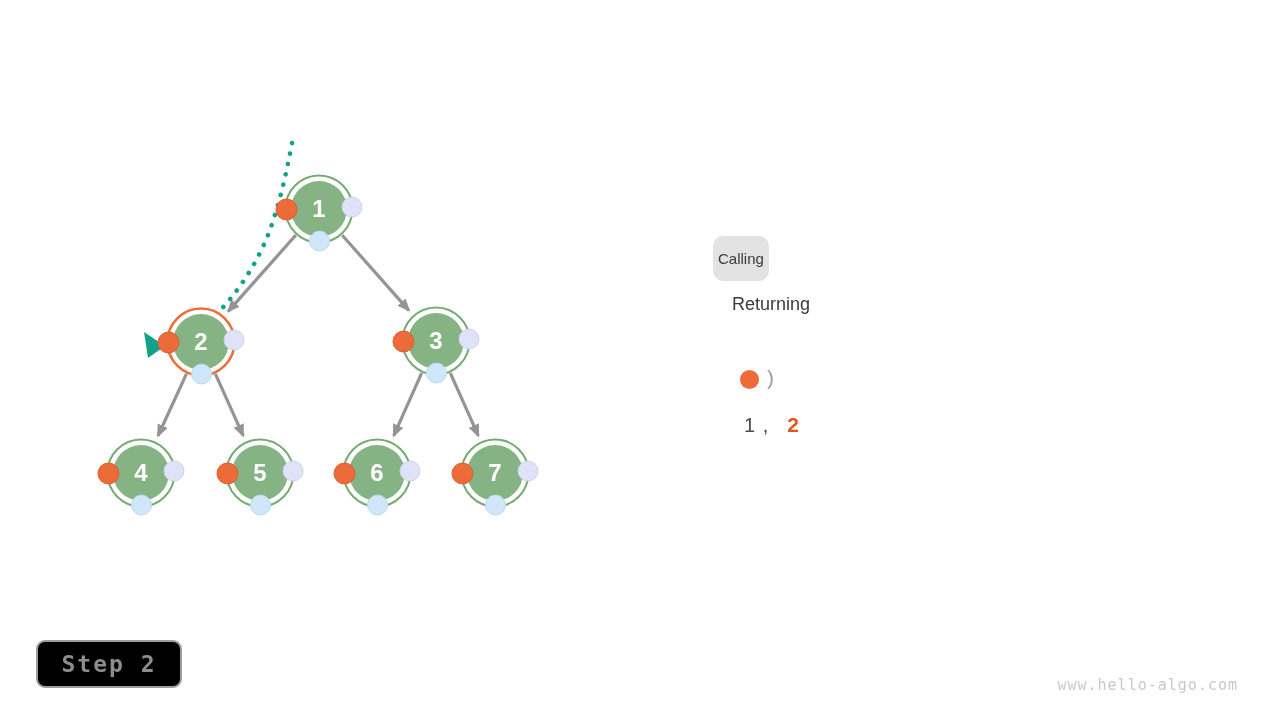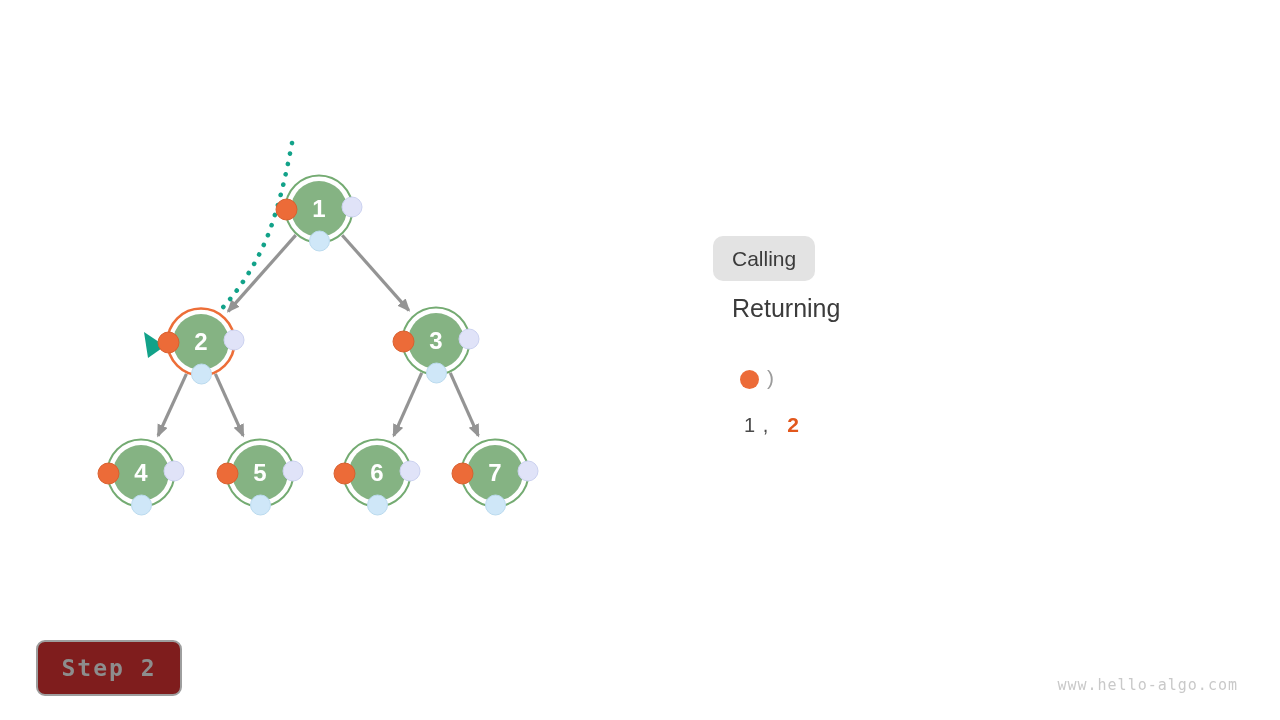--- a/index.html
+++ b/index.html
@@ -10,31 +10,31 @@
     background: #ffffff;
     overflow: hidden;
     font-family: "Liberation Sans", sans-serif;
   }
   #tree-svg { position: absolute; left: 0; top: 0; }
 
   .calling-badge {
     position: absolute;
     left: 713px; top: 236px;
     height: 45px;
-    padding: 0 19px;
+    padding: 0 5px;
     display: flex; align-items: center;
     border-radius: 10px;
-    font-size: 21px;
+    font-size: 15px;
     color: #3b3b3b;
     box-sizing: border-box;
   }
   .returning-label {
     position: absolute;
     left: 732px; top: 294px;
-    font-size: 25px;
+    font-size: 18px;
     color: #3b3b3b;
   }
   .trav-line {
     position: absolute;
     left: 731px; top: 366px;
     display: flex; align-items: center;
     font-size: 21px;
     white-space: nowrap;
   }
   .trav-line .trav-title { font-weight: bold; color: #3b3b3b; margin-right: 13px; }
@@ -49,24 +49,24 @@
     left: 744px; top: 413px;
     display: flex; align-items: baseline;
     font-size: 20px;
   }
   .seq-line .seq-visited { color: #4a4a4a; letter-spacing: 1px; }
   .seq-line .seq-current { font-weight: bold; margin-left: 18px; font-size: 21px; }
 
   .step-box {
     position: absolute;
     left: 36px; top: 640px;
-    width: 146px; height: 56px;
+    width: 146px; height: 48px;
     border: 2px solid #9e9e9e;
     border-radius: 9px;
-    background: #7f1d1d;
+    background: #000000;
     display: flex; align-items: center; justify-content: center;
     font-family: "DejaVu Sans Mono", monospace;
     font-weight: bold;
     font-size: 23px;
     color: #8d8d8d;
     letter-spacing: 2px;
     box-sizing: border-box;
   }
   .watermark {
     position: absolute;

